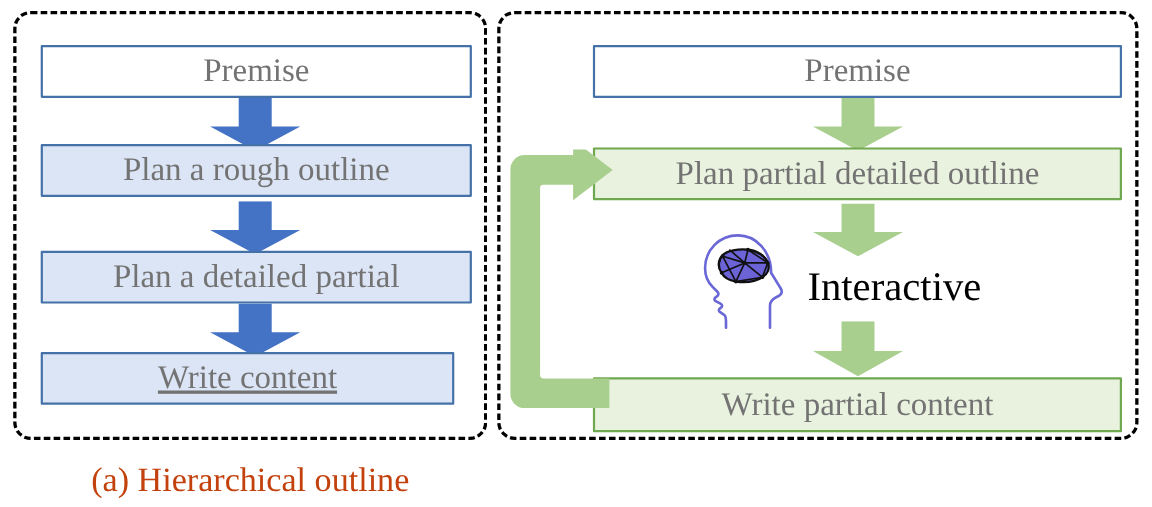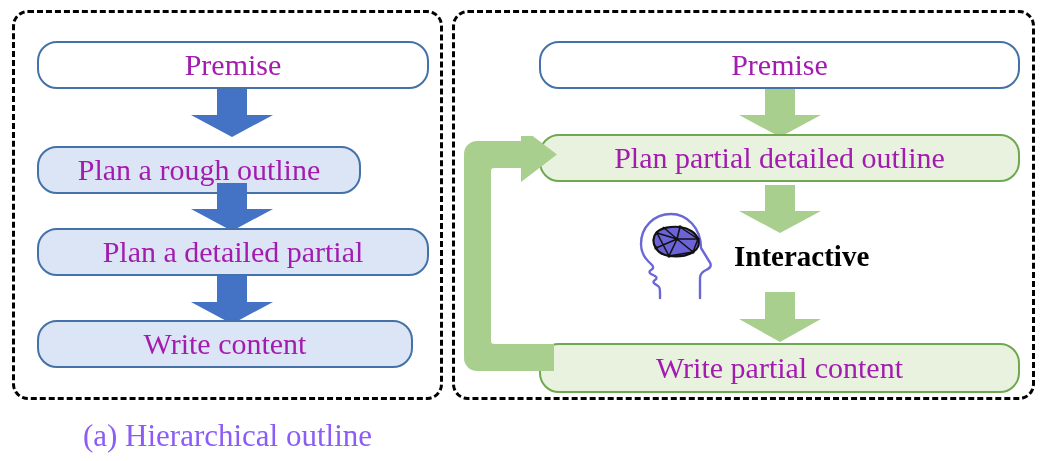--- a/index.html
+++ b/index.html
@@ -26,26 +26,26 @@
     box-sizing: border-box;
     background: transparent;
   }
   #panel-a { left: 12px;  top: 10px; width: 431px; height: 390px; }
   #panel-b { left: 452px; top: 10px; width: 583px; height: 390px; }
 
   
   .node {
     position: absolute;
     box-sizing: border-box;
-    border-radius: 20px;
+    border-radius: 1px;
     display: flex;
     align-items: center;
     justify-content: center;
     text-align: center;
-    color: #a21caf;
+    color: #737373;
     line-height: 1.05;
     white-space: nowrap;
   }
   .node-premise {
     background: #ffffff;
     border: 2px solid #4472a8;
   }
   .node-blue {
     background: #dce5f5;
     border: 2px solid #4472a8;
@@ -73,57 +73,57 @@
   
   .plain-label {
     position: absolute;
     color: #000000;
     white-space: nowrap;
   }
 
   
   .caption {
     position: absolute;
-    color: #8b5cf6;
+    color: #c2410c;
     white-space: nowrap;
     text-align: center;
   }
 </style>
 </head>
 <body>
 
 <div id="figure">
 
   <div id="panel-a" class="panel"></div>
 
   <div class="node node-premise" style="left:37px; top:41px; width:392px; height:48px; font-size:30px;">Premise</div>
 
   <div class="arrow-down" style="left:191px; top:89px;">
     <svg width="82" height="48" viewBox="0 0 82 48">
       <polygon points="26,0 56,0 56,26 82,26 41,48 0,26 26,26" fill="#4472c4"></polygon>
     </svg>
   </div>
 
-  <div class="node node-blue" style="left:37px; top:146px; width:324px; height:48px; font-size:30px;">Plan a rough outline</div>
+  <div class="node node-blue" style="left:37px; top:131px; width:392px; height:48px; font-size:30px;">Plan a rough outline</div>
 
   <div class="arrow-down" style="left:191px; top:183px;">
     <svg width="82" height="48" viewBox="0 0 82 48">
       <polygon points="26,0 56,0 56,26 82,26 41,48 0,26 26,26" fill="#4472c4"></polygon>
     </svg>
   </div>
 
   <div class="node node-blue" style="left:37px; top:228px; width:392px; height:48px; font-size:30px;">Plan a detailed partial</div>
 
   <div class="arrow-down" style="left:191px; top:276px;">
     <svg width="82" height="48" viewBox="0 0 82 48">
       <polygon points="26,0 56,0 56,26 82,26 41,48 0,26 26,26" fill="#4472c4"></polygon>
     </svg>
   </div>
 
-  <div class="node node-blue" style="left:37px; top:320px; width:376px; height:48px; font-size:30px;">Write content</div>
+  <div class="node node-blue" style="left:37px; top:320px; width:376px; height:48px; font-size:30px;text-decoration:underline;">Write content</div>
 
   <div class="caption" style="left:12px; top:418px; width:431px; font-size:31px;">(a) Hierarchical outline</div>
 
   <div id="panel-b" class="panel"></div>
 
   <div class="node node-premise" style="left:539px; top:41px; width:481px; height:48px; font-size:30px;">Premise</div>
 
   <div class="arrow-down" style="left:739px; top:89px;">
     <svg width="82" height="48" viewBox="0 0 82 48">
       <polygon points="26,0 56,0 56,26 82,26 41,48 0,26 26,26" fill="#a9cf8f"></polygon>
@@ -169,21 +169,21 @@
         <circle cx="50" cy="33" r="1.7"></circle>
         <circle cx="53" cy="21" r="1.7"></circle>
         <circle cx="71" cy="33" r="1.7"></circle>
         <circle cx="66" cy="46" r="1.7"></circle>
         <circle cx="42" cy="50" r="1.7"></circle>
         <circle cx="29" cy="42" r="1.7"></circle>
       </g>
     </svg>
   </div>
 
-  <div class="plain-label" style="left:734px; top:240px; font-size:29px;font-weight:bold;">Interactive</div>
+  <div class="plain-label" style="left:734px; top:240px; font-size:37px;">Interactive</div>
 
   <div class="arrow-down" style="left:739px; top:292px;">
     <svg width="82" height="50" viewBox="0 0 82 50">
       <polygon points="26,0 56,0 56,27 82,27 41,50 0,27 26,27" fill="#a9cf8f"></polygon>
     </svg>
   </div>
 
   <div class="node node-green" style="left:539px; top:343px; width:481px; height:50px; font-size:30px;">Write partial content</div>
 
   <div id="loop-arrow" style="left:459px; top:136px;">

